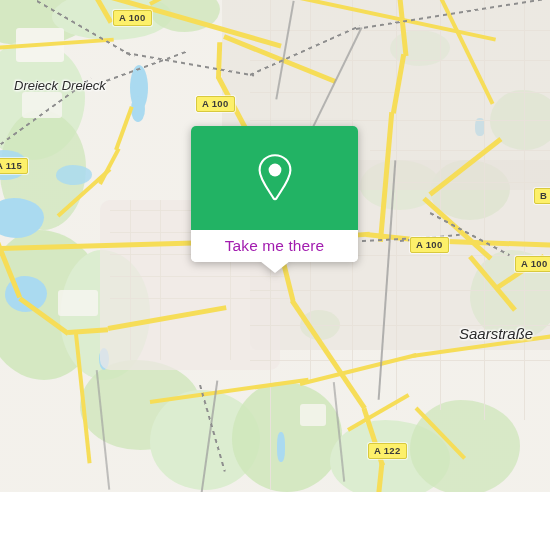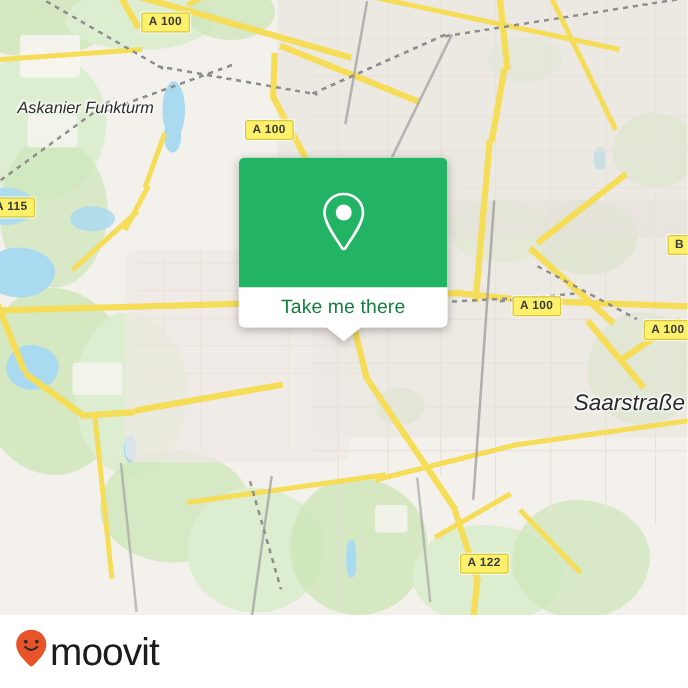--- a/index.html
+++ b/index.html
@@ -60,21 +60,21 @@
     background:#ffffff;
   }
   .card-top{
     position:absolute; left:0; top:0; width:100%; height:104px;
     background:#22b364; display:flex; align-items:center; justify-content:center;
   }
   .card-bottom{
     position:absolute; left:0; top:104px; width:100%; height:32px;
     background:#ffffff; display:flex; align-items:center; justify-content:center;
   }
-  .card-label{ font-size:15.5px; color:#15803d; letter-spacing:.1px; }
+  .card-label{ font-size:15.5px; color:#a21caf; letter-spacing:.1px; }
   .card-tail{
     position:absolute; left:69px; top:135px; width:0; height:0;
     border-left:15px solid transparent; border-right:15px solid transparent;
     border-top:12px solid #ffffff;
   }
   .pin-svg{ display:block; }
 
   
   .attrib{
     position:absolute; left:0; top:468px; height:22px;
@@ -221,22 +221,22 @@
     <div class="rail" style="left:330px;top:20px;width:1.6px;height:140px;transform:rotate(26deg);opacity:.7"></div>
     <div class="rail" style="left:386px;top:160px;width:1.8px;height:240px;transform:rotate(4deg);opacity:.75"></div>
     <div class="rail-d" style="left:250px;top:246px;width:180px;height:2px;transform:rotate(-3deg);"></div>
     <div class="rail" style="left:208px;top:380px;width:1.8px;height:120px;transform:rotate(8deg);opacity:.7"></div>
     <div class="rail-d" style="left:200px;top:384px;width:90px;height:2px;transform:rotate(74deg);"></div>
     <div class="rail" style="left:102px;top:370px;width:1.6px;height:120px;transform:rotate(-6deg);opacity:.6"></div>
     <div class="rail" style="left:338px;top:382px;width:1.6px;height:100px;transform:rotate(-6deg);opacity:.6"></div>
     <div class="rail-d" style="left:430px;top:212px;width:90px;height:2px;transform:rotate(28deg);"></div>
     <div class="rail-d" style="left:400px;top:240px;width:60px;height:2px;transform:rotate(-6deg);"></div>
 
-    <div class="lbl-italic" style="left:14px;top:78px;font-size:13px;">Askanier Funkturm</div>
-    <div class="lbl-italic" style="left:459px;top:312px;font-size:18px;">Saarstraße</div>
+    <div class="lbl-italic" style="left:14px;top:78px;font-size:13px;">Dreieck Dreieck</div>
+    <div class="lbl-italic" style="left:459px;top:325px;font-size:15px;">Saarstraße</div>
 
     <div class="shield" style="left:113px;top:10px;">A 100</div>
     <div class="shield" style="left:196px;top:96px;">A 100</div>
     <div class="shield" style="left:-10px;top:158px;">A 115</div>
     <div class="shield" style="left:534px;top:188px;">B</div>
     <div class="shield" style="left:410px;top:237px;">A 100</div>
     <div class="shield" style="left:515px;top:256px;">A 100</div>
     <div class="shield" style="left:368px;top:443px;">A 122</div>
 
 
@@ -252,26 +252,15 @@
         </div>
         <div class="card-bottom">
           <span class="card-label">Take me there</span>
         </div>
       </div>
       <div class="card-tail"></div>
     </div>
   </div>
 
   <div class="footer">
-    <div class="brand">
-      <span>
-        <svg width="26" height="31" viewBox="0 0 26 31" aria-hidden="true">
-          <path d="M13 0.8 C6.3 0.8 0.9 6.1 0.9 12.6 C0.9 19.7 8.9 26.8 11.8 29.6 C12.5 30.3 13.5 30.3 14.2 29.6 C17.1 26.8 25.1 19.7 25.1 12.6 C25.1 6.1 19.7 0.8 13 0.8 Z" fill="#e8542a"></path>
-          <circle cx="8.6" cy="10.2" r="1.5" fill="#2b2b2b"></circle>
-          <circle cx="17.4" cy="10.2" r="1.5" fill="#2b2b2b"></circle>
-          <path d="M8.2 14.6 Q13 19.2 17.8 14.6" fill="none" stroke="#2b2b2b" stroke-width="1.7" stroke-linecap="round"></path>
-        </svg>
-      </span>
-      <span class="brand-word">moovit</span>
-    </div>
   </div>
 
 </div>
 
 </body></html>

